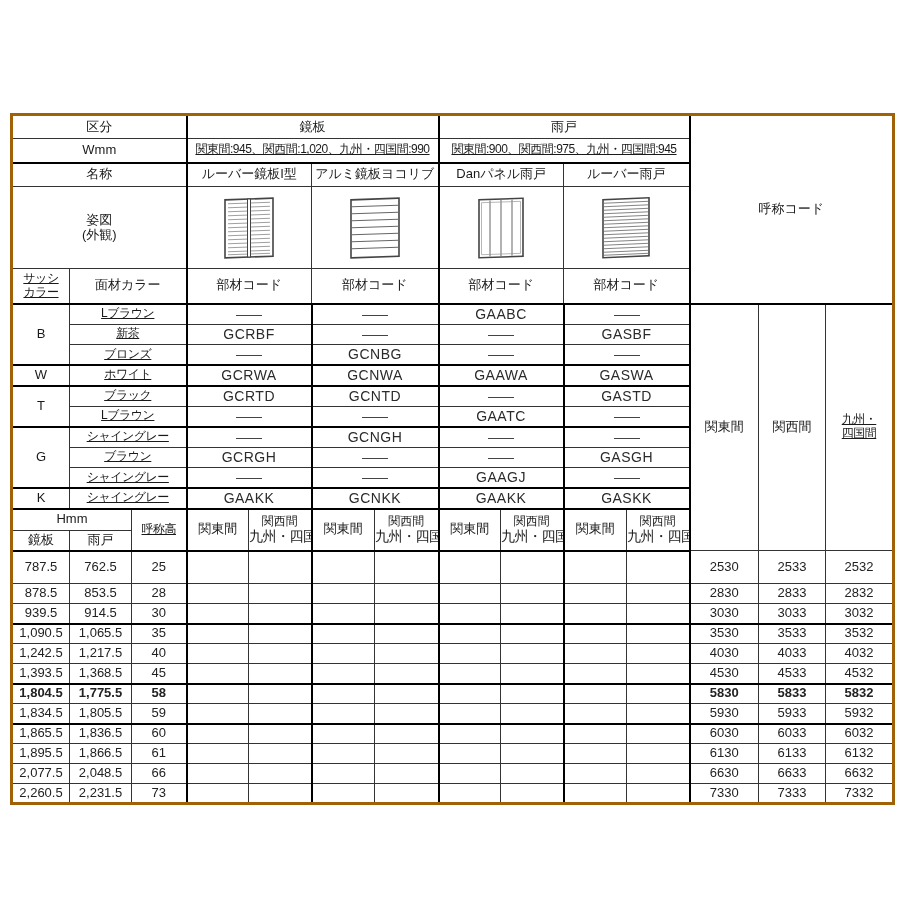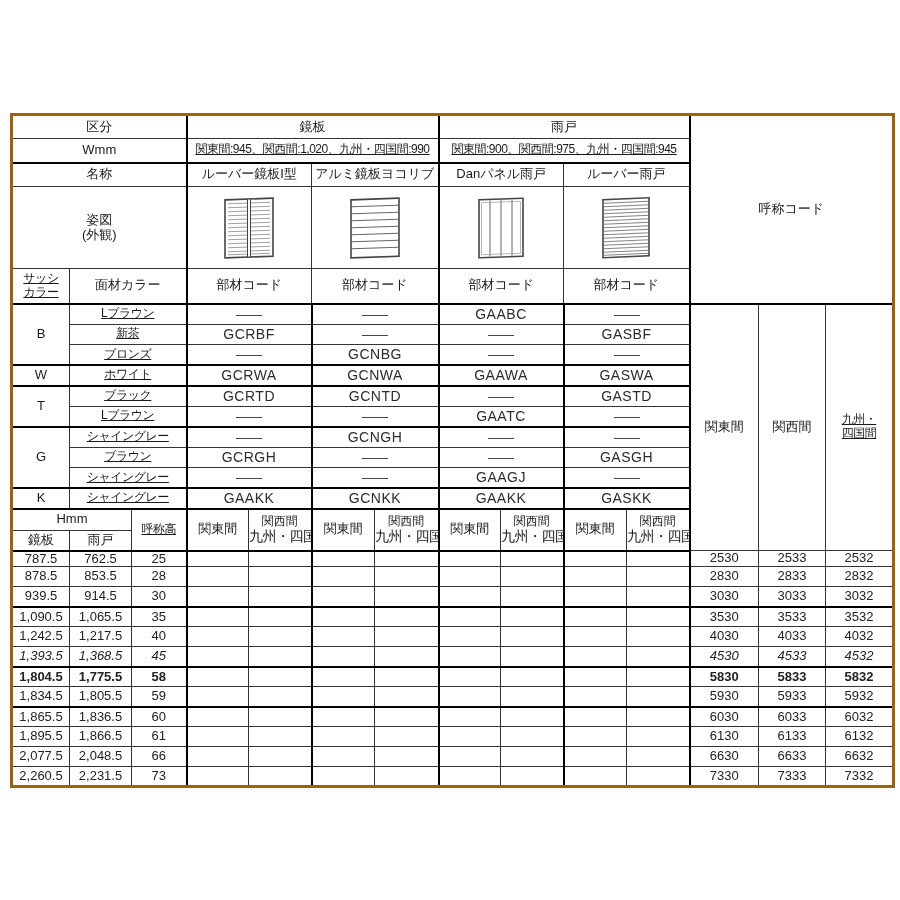--- a/index.html
+++ b/index.html
@@ -218,21 +218,21 @@
     <td rowspan="2" class="vr hb">
             <span class="sub1">関西間</span>
             <span class="sub2">九州・四国間</span>
           </td>
   </tr>
   <tr style="height:20px">
     <td class="hb">鏡板</td>
     <td class="hb">雨戸</td>
   </tr>
 
-<tr style="height: 16px;">
+<tr style="height: 33px;">
           <td class="num">787.5</td>
           <td class="num">762.5</td>
           <td class="vr num">25</td>
           <td></td>
           <td class="vr"></td>
           <td></td>
           <td class="vr"></td>
           <td></td>
           <td class="vr"></td>
           <td></td>
@@ -298,21 +298,21 @@
           <td></td>
           <td class="vr"></td>
           <td></td>
           <td class="vr"></td>
           <td></td>
           <td class="vr"></td>
           <td class="num">4030</td>
           <td class="num">4033</td>
           <td class="num">4032</td>
         </tr>
-        <tr style="height: 20px; font-style: italic;">
+        <tr style="height: 20px;">
           <td class="num gbot">1,393.5</td>
           <td class="num gbot">1,368.5</td>
           <td class="vr num gbot">45</td>
           <td class=" gbot"></td>
           <td class="vr gbot"></td>
           <td class=" gbot"></td>
           <td class="vr gbot"></td>
           <td class=" gbot"></td>
           <td class="vr gbot"></td>
           <td class=" gbot"></td>

